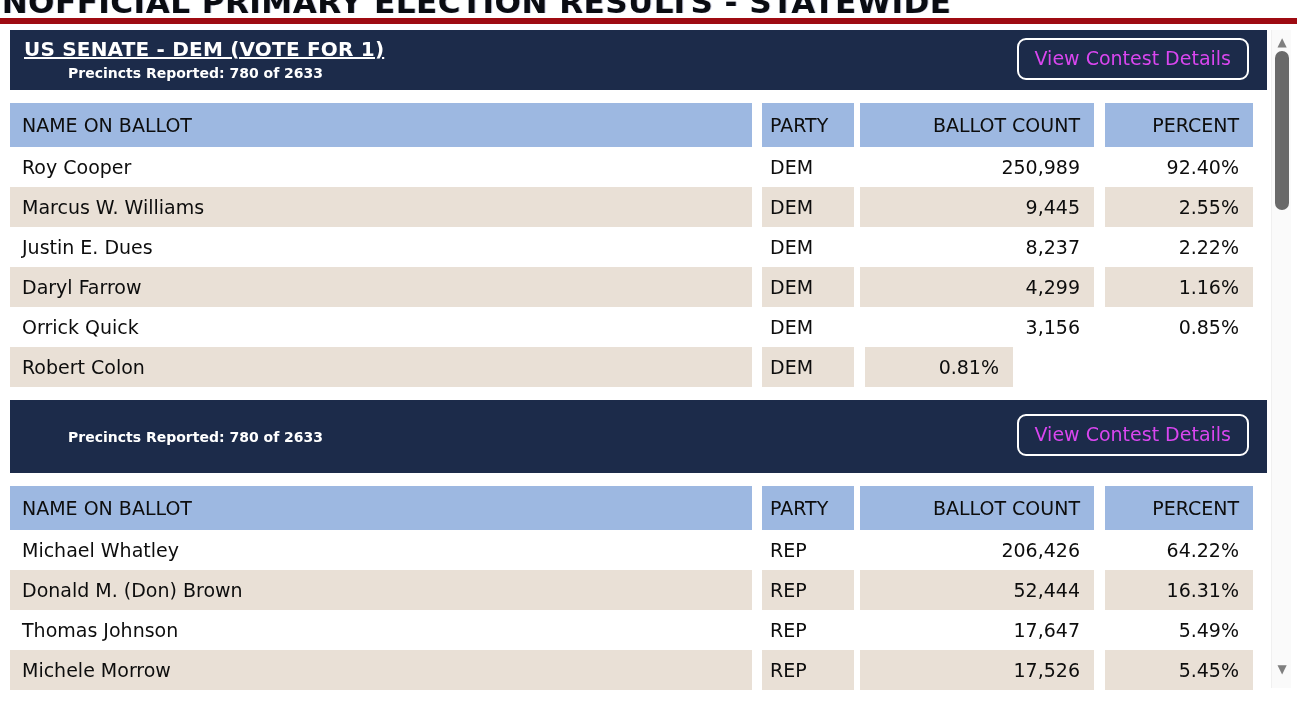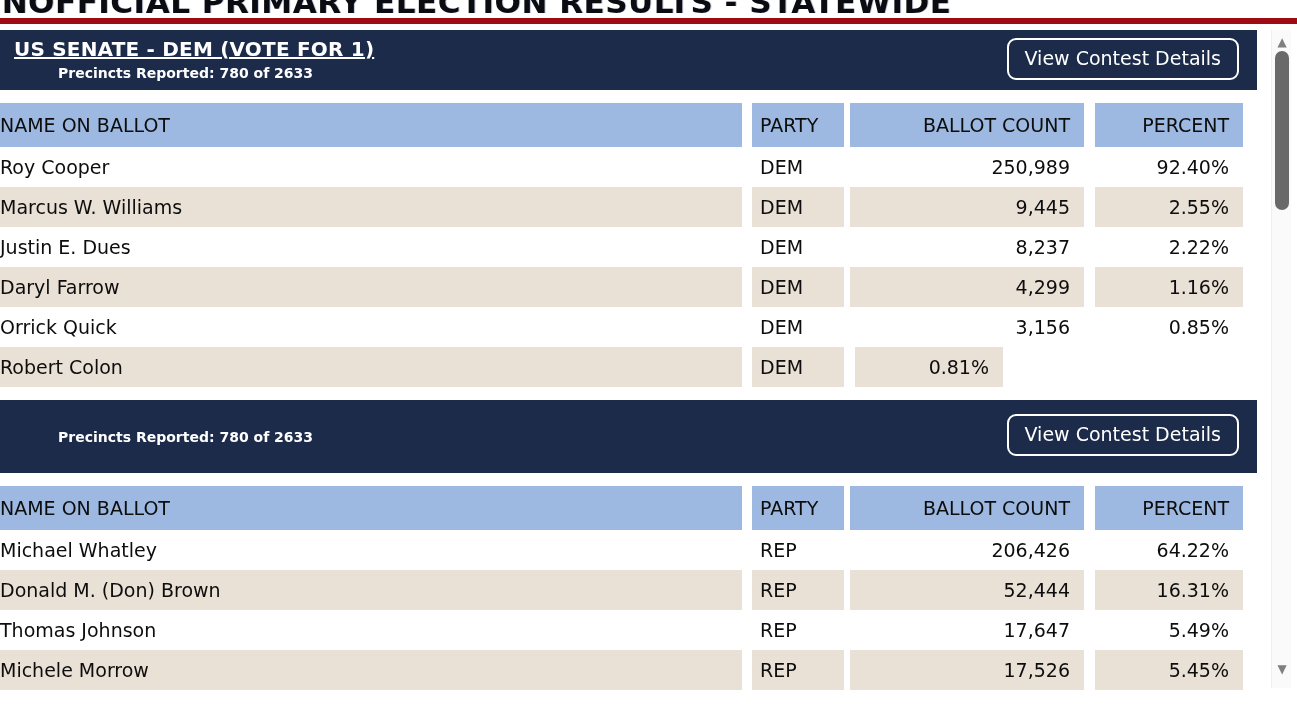--- a/index.html
+++ b/index.html
@@ -33,21 +33,21 @@
   .red-rule {
     position: absolute;
     top: 18px;
     left: 0;
     width: 100%;
     height: 6px;
     background: var(--red);
   }
   .content {
     position: absolute;
-    left: 0;
+    left: 10px;
     top: 30px;
     width: 1257px;
   }
   .contest-header {
     background: var(--navy);
     color: #ffffff;
     display: flex;
     justify-content: space-between;
     align-items: center;
     padding: 5px 18px 8px 14px;
@@ -61,21 +61,21 @@
     letter-spacing: 0.2px;
   }
   .contest-precincts {
     font-size: 14px;
     font-weight: 700;
     margin-left: 44px;
     margin-top: 4px;
   }
   .details-btn {
     background: transparent;
-    color: #ffffff;
+    color: #d946ef;
     border: 2px solid #ffffff;
     border-radius: 9px;
     font-size: 19px;
     line-height: 1;
     padding: 9px 16px 10px 16px;
     font-family: inherit;
     cursor: pointer;
     white-space: nowrap;
   }
   .table { margin-top: 13px; }
@@ -83,21 +83,21 @@
   .trow { display: flex; height: 40px; }
   .trow.thead { height: 44px; }
   .cell {
     display: flex;
     align-items: center;
     font-size: 19px;
     color: var(--ink);
     overflow: hidden;
     white-space: nowrap;
   }
-  .c-name   { width: 742px; }
+  .c-name   { width: 742px; padding-left: 12px; }
   .c-party  { width: 92px; margin-left: 10px; padding-left: 8px; }
   .c-count  { width: 234px; margin-left: 6px;  justify-content: flex-end; padding-right: 14px; padding-left: 13px; }
   .c-pct    { width: 148px; margin-left: 11px; justify-content: flex-end; padding-right: 14px; }
   .trow.thead .cell { background: var(--blue); }
   .trow.beige .cell { background: var(--beige); }
   .scrollbar {
     position: absolute;
     right: 6px;
     top: 30px;
     width: 20px;

